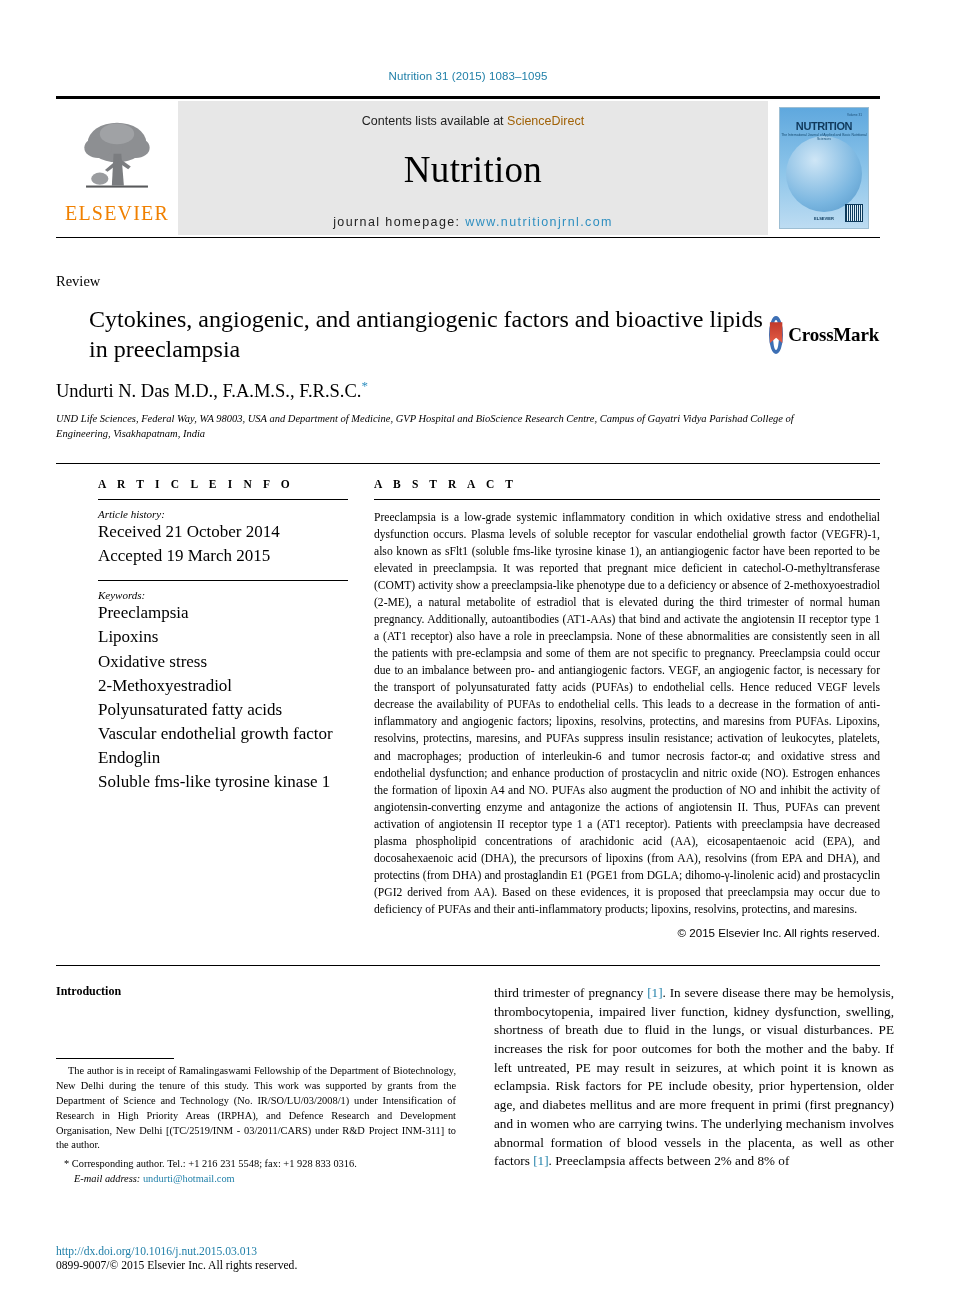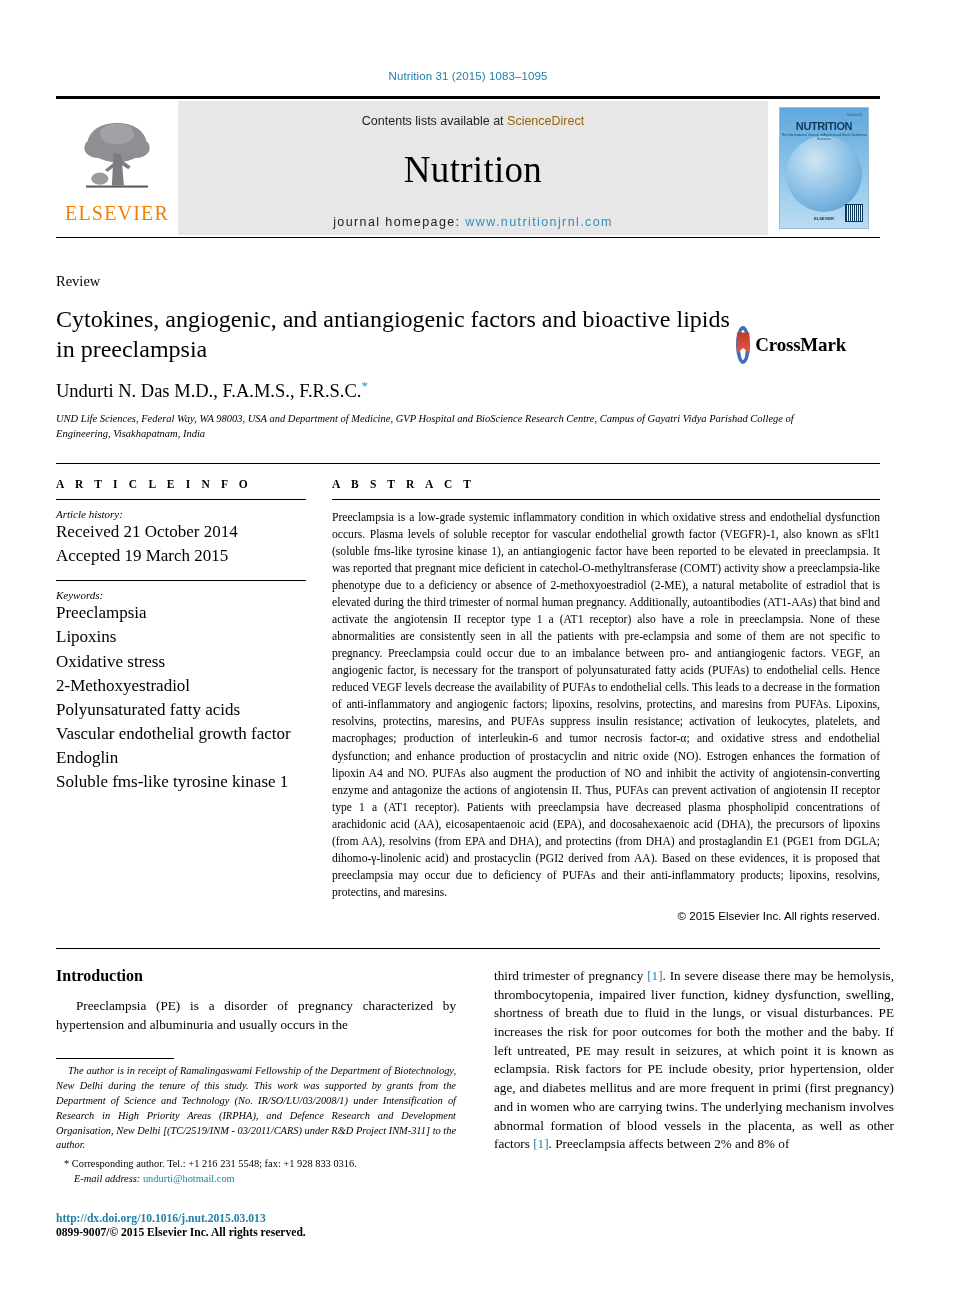--- a/index.html
+++ b/index.html
@@ -153,22 +153,23 @@
   }
 
   
   .kind {
     font-family: "Liberation Serif", serif;
     font-size: 14.5px;
     margin-top: 35px;
   }
   .title-row {
     display: flex;
-    align-items: flex-end;
+    align-items: center;
     margin-top: 14px;
+    margin-left: 33px;
   }
   h1.title {
     flex: 1 1 auto;
     font-family: "Liberation Serif", serif;
     font-size: 24px;
     line-height: 1.26;
     font-weight: normal;
     margin: 0;
     max-width: 680px;
   }
@@ -219,20 +220,21 @@
 
   
   .ab-rule-top {
     border-top: 1px solid #000;
     margin-top: 22px;
   }
   .cols {
     display: flex;
     gap: 26px;
     margin-top: 14px;
+    margin-left: 42px;
   }
   .col-left { width: 250px; flex: 0 0 250px; }
   .col-right { flex: 1 1 auto; }
   .sec-label {
     font-family: "Liberation Serif", serif;
     font-weight: bold;
     font-size: 11.5px;
     letter-spacing: 4.2px;
   }
   .hr-thin { border-top: 1px solid #000; margin-top: 9px; }
@@ -265,21 +267,21 @@
   
   .body-rule { border-top: 1px solid #000; margin-top: 26px; }
   .body-cols {
     display: flex;
     gap: 38px;
     margin-top: 18px;
   }
   .bcol { width: 400px; flex: 0 0 400px; position: relative; }
   h2.sec {
     font-family: "Liberation Serif", serif;
-    font-size: 16px;
+    font-size: 12px;
     font-weight: bold;
     margin: 0 0 12px 0;
   }
   p.bodytext {
     font-family: "Liberation Serif", serif;
     font-size: 13.2px;
     line-height: 1.42;
     text-align: justify;
     margin: 0;
     text-indent: 20px;
@@ -298,36 +300,34 @@
     border-top: 1px solid #000;
     width: 118px;
     margin-bottom: 5px;
   }
   .foot {
     font-family: "Liberation Serif", serif;
     font-size: 10.4px;
     line-height: 1.43;
     text-align: justify;
     text-indent: 12px;
-    font-style: italic;
   }
   .foot-corr {
     font-family: "Liberation Serif", serif;
     font-size: 10.4px;
     line-height: 1.45;
     margin-top: 3px;
     padding-left: 8px;
   }
   .foot-corr .em { font-style: italic; }
   .mail { color: #1f7fa8; }
   .doi-block {
     position: absolute;
     left: 56px;
-    top: 1212px;
-    font-weight: bold;
+    top: 1245px;
   }
   .doi {
     font-family: "Liberation Serif", serif;
     font-size: 11.6px;
     color: #1f7fa8;
   }
   .issn {
     font-family: "Liberation Serif", serif;
     font-size: 11.6px;
     margin-top: 1px;
@@ -433,21 +433,20 @@
       <div class="abstract-body">Preeclampsia is a low-grade systemic inflammatory condition in which oxidative stress and endothelial dysfunction occurs. Plasma levels of soluble receptor for vascular endothelial growth factor (VEGFR)-1, also known as sFlt1 (soluble fms-like tyrosine kinase 1), an antiangiogenic factor have been reported to be elevated in preeclampsia. It was reported that pregnant mice deficient in catechol-O-methyltransferase (COMT) activity show a preeclampsia-like phenotype due to a deficiency or absence of 2-methoxyoestradiol (2-ME), a natural metabolite of estradiol that is elevated during the third trimester of normal human pregnancy. Additionally, autoantibodies (AT1-AAs) that bind and activate the angiotensin II receptor type 1 a (AT1 receptor) also have a role in preeclampsia. None of these abnormalities are consistently seen in all the patients with pre-eclampsia and some of them are not specific to pregnancy. Preeclampsia could occur due to an imbalance between pro- and antiangiogenic factors. VEGF, an angiogenic factor, is necessary for the transport of polyunsaturated fatty acids (PUFAs) to endothelial cells. Hence reduced VEGF levels decrease the availability of PUFAs to endothelial cells. This leads to a decrease in the formation of anti-inflammatory and angiogenic factors; lipoxins, resolvins, protectins, and maresins from PUFAs. Lipoxins, resolvins, protectins, maresins, and PUFAs suppress insulin resistance; activation of leukocytes, platelets, and macrophages; production of interleukin-6 and tumor necrosis factor-α; and oxidative stress and endothelial dysfunction; and enhance production of prostacyclin and nitric oxide (NO). Estrogen enhances the formation of lipoxin A4 and NO. PUFAs also augment the production of NO and inhibit the activity of angiotensin-converting enzyme and antagonize the actions of angiotensin II. Thus, PUFAs can prevent activation of angiotensin II receptor type 1 a (AT1 receptor). Patients with preeclampsia have decreased plasma phospholipid concentrations of arachidonic acid (AA), eicosapentaenoic acid (EPA), and docosahexaenoic acid (DHA), the precursors of lipoxins (from AA), resolvins (from EPA and DHA), and protectins (from DHA) and prostaglandin E1 (PGE1 from DGLA; dihomo-γ-linolenic acid) and prostacyclin (PGI2 derived from AA). Based on these evidences, it is proposed that preeclampsia may occur due to deficiency of PUFAs and their anti-inflammatory products; lipoxins, resolvins, protectins, and maresins.</div>
       <div class="copy-line">© 2015 Elsevier Inc. All rights reserved.</div>
     </div>
   </div>
 
   <div class="body-rule"></div>
 
   <div class="body-cols">
     <div class="bcol">
       <h2 class="sec">Introduction</h2>
-      <p class="bodytext">Preeclampsia (PE) is a disorder of pregnancy characterized by hypertension and albuminuria and usually occurs in the</p>
     </div>
 
     <div class="bcol">
       <p class="bodytext noindent"><span>third trimester of pregnancy </span><span class="ref">[1]</span><span>. In severe disease there may be hemolysis, thrombocytopenia, impaired liver function, kidney dysfunction, swelling, shortness of breath due to fluid in the lungs, or visual disturbances. PE increases the risk for poor outcomes for both the mother and the baby. If left untreated, PE may result in seizures, at which point it is known as eclampsia. Risk factors for PE include obesity, prior hypertension, older age, and diabetes mellitus and are more frequent in primi (first pregnancy) and in women who are carrying twins. The underlying mechanism involves abnormal formation of blood vessels in the placenta, as well as other factors </span><span class="ref">[1]</span><span>. Preeclampsia affects between 2% and 8% of</span></p>
     </div>
   </div>
 
   <div class="foot-wrap">
     <div class="foot-rule"></div>
     <div class="foot">The author is in receipt of Ramalingaswami Fellowship of the Department of Biotechnology, New Delhi during the tenure of this study. This work was supported by grants from the Department of Science and Technology (No. IR/SO/LU/03/2008/1) under Intensification of Research in High Priority Areas (IRPHA), and Defence Research and Development Organisation, New Delhi [(TC/2519/INM - 03/2011/CARS) under R&amp;D Project INM-311] to the author.</div>

